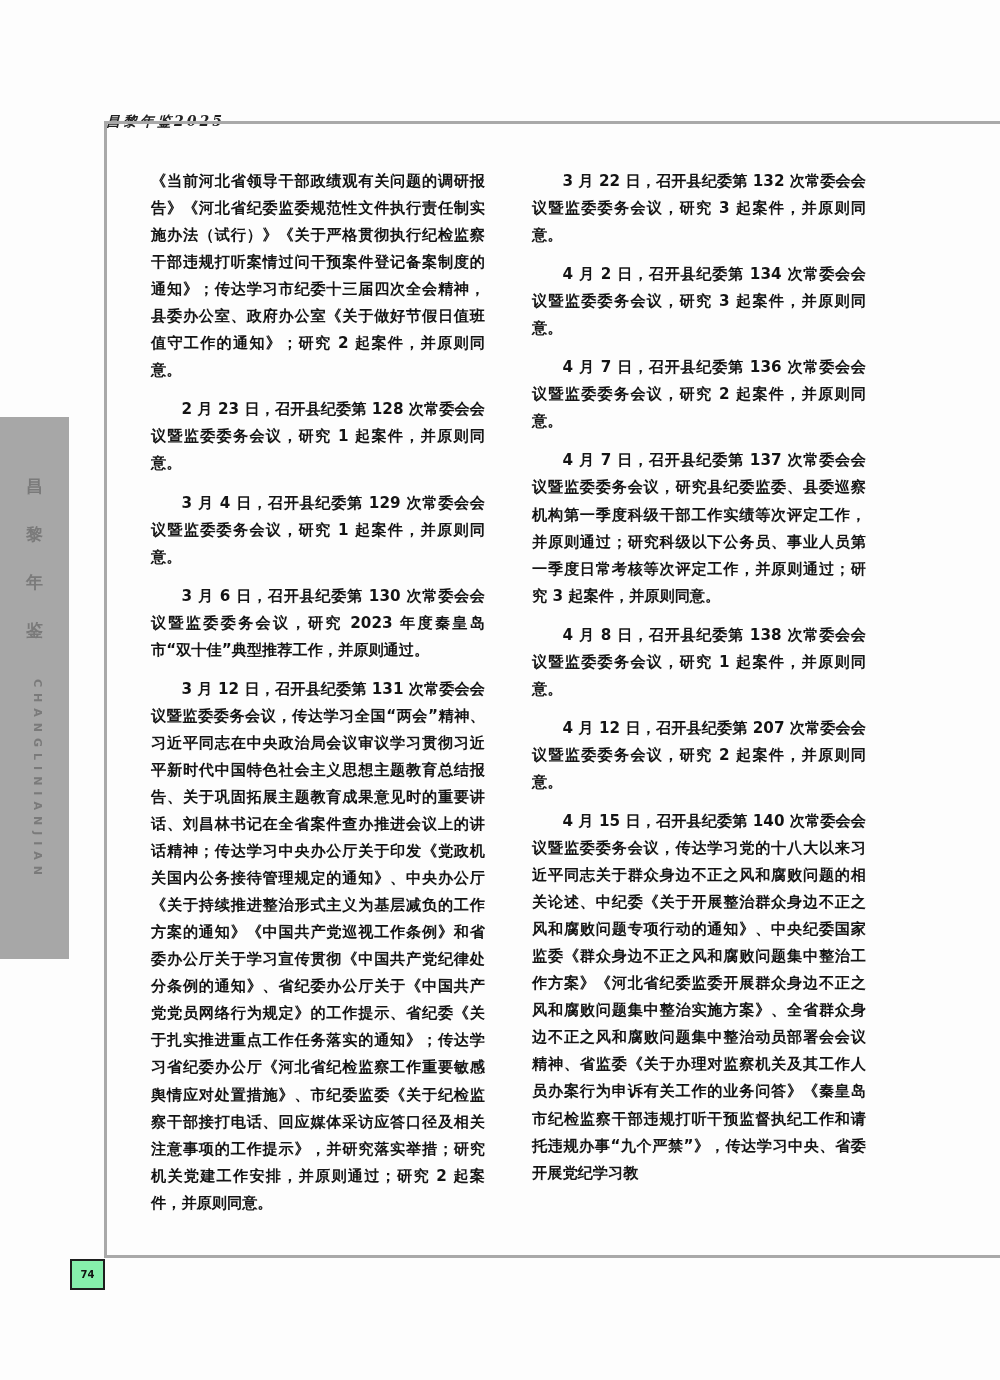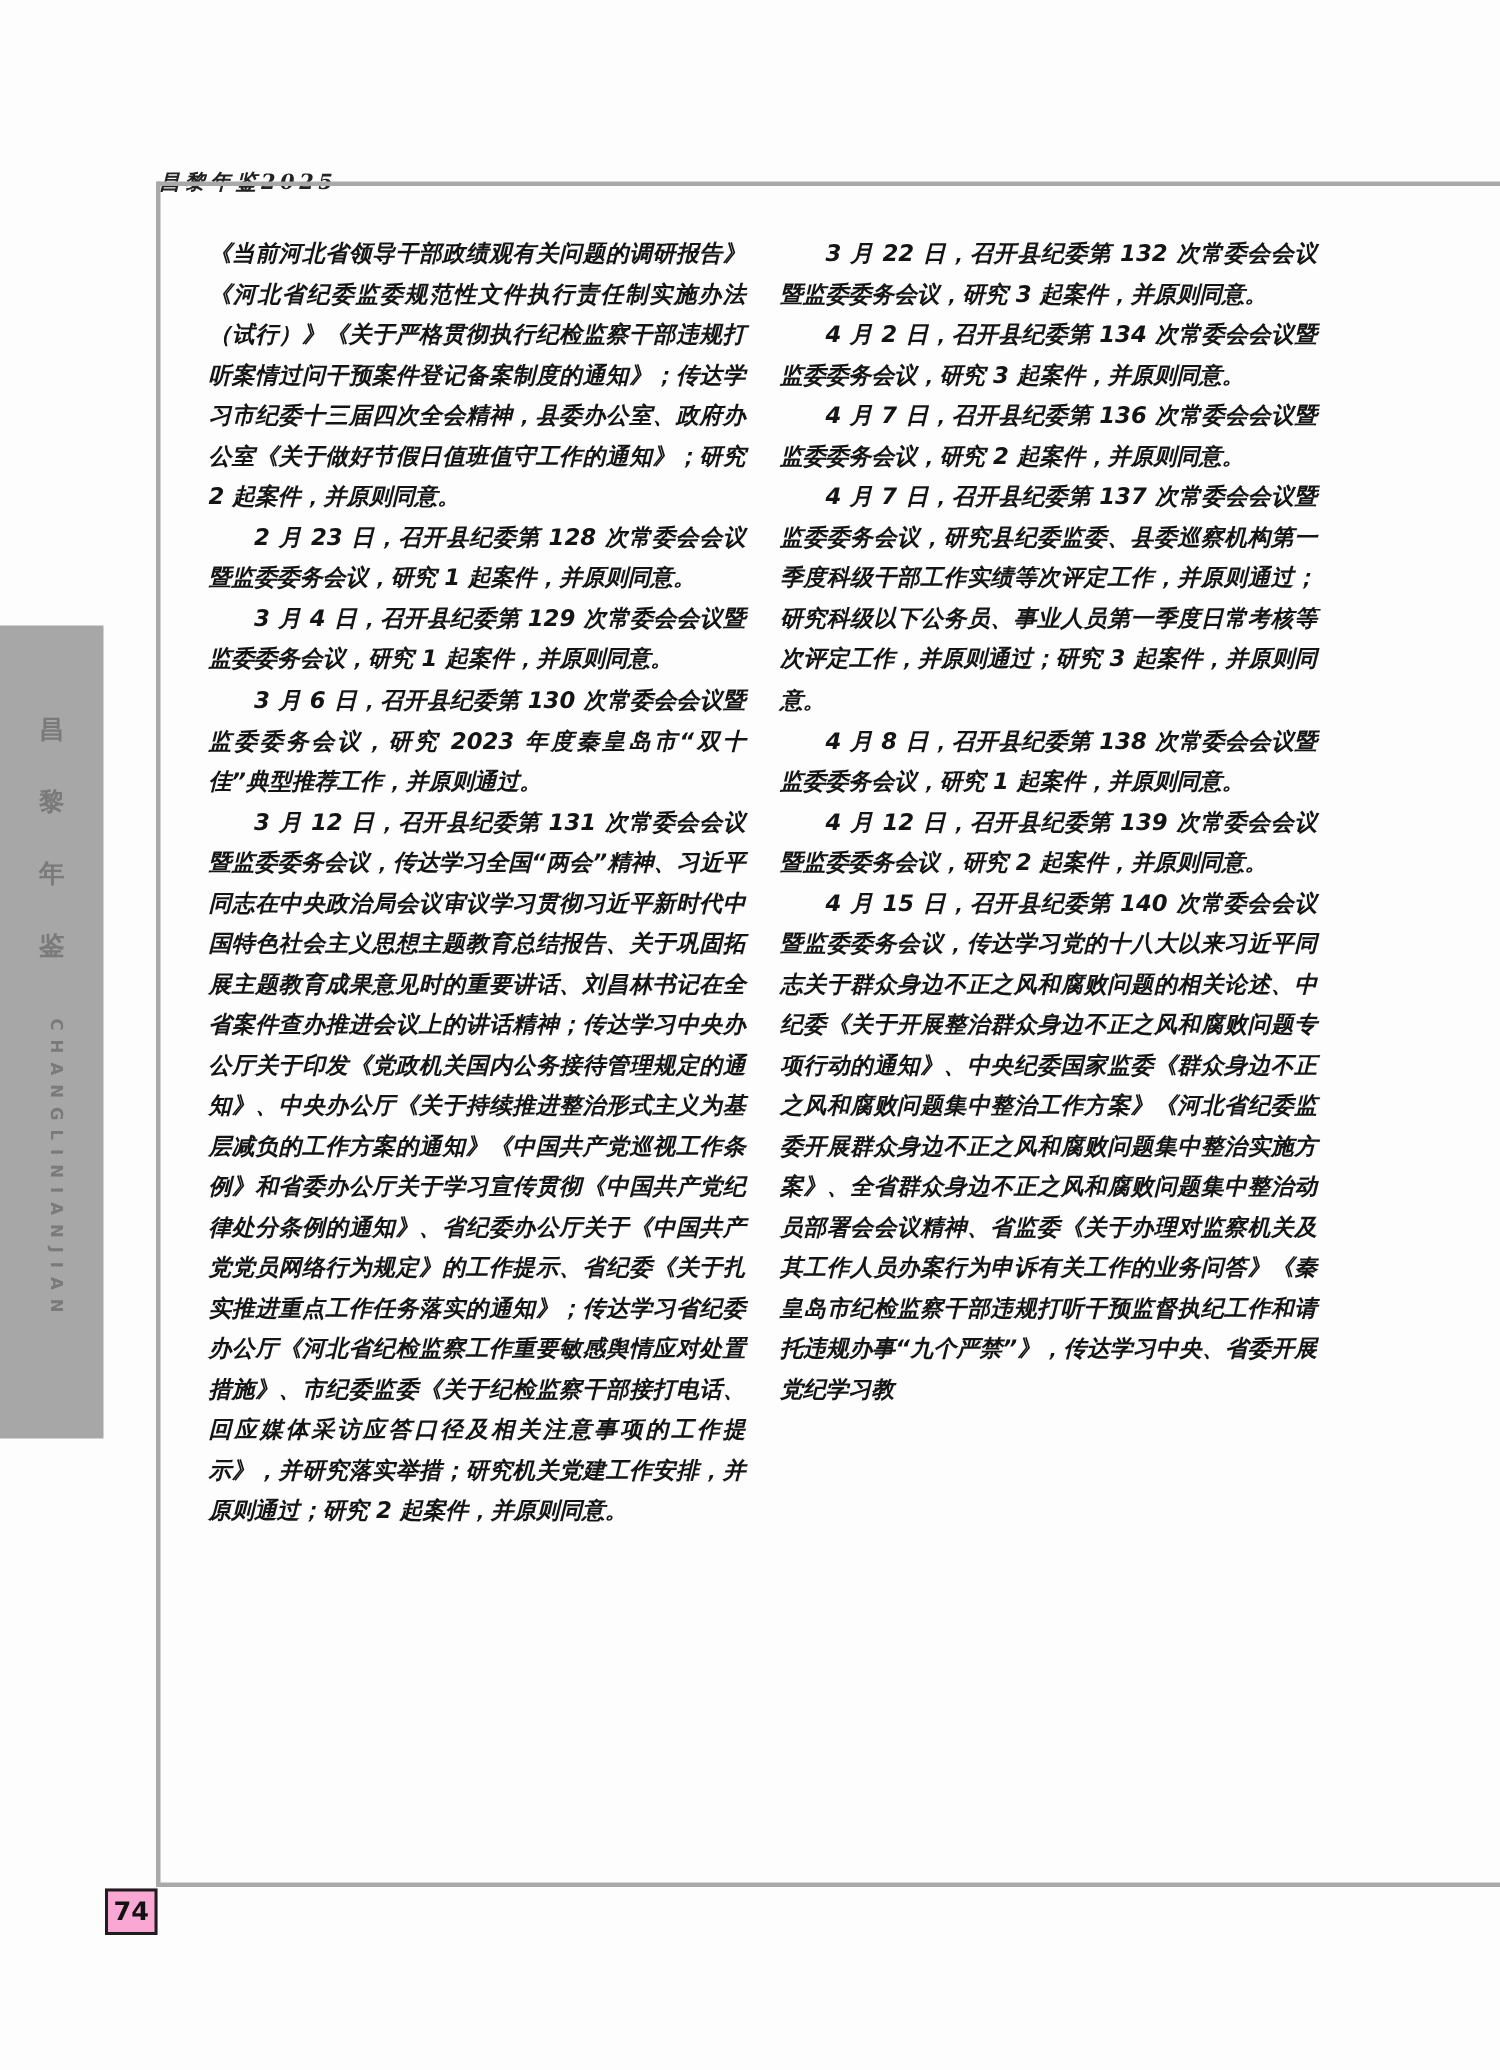--- a/index.html
+++ b/index.html
@@ -25,32 +25,32 @@
     position:absolute; left:0; width:69px; text-align:center;
     font-family:"DejaVu Serif", serif; font-weight:bold; font-size:17px; color:#7a7a7a;
   }
   .side-tab .en {
     position:absolute; left:26px; top:262px; width:18px;
     font-family:"DejaVu Sans", sans-serif; font-weight:bold; font-size:11px; color:#7a7a7a;
     writing-mode:vertical-rl; letter-spacing:6px;
   }
   .page-num {
     position:absolute; left:70px; top:1259px; width:31px; height:27px;
-    background:#f9a8d4; border:2px solid #1e1e1e;
-    font-family:"DejaVu Sans", sans-serif; font-weight:bold; font-size:17px;
+    background:#86efac; border:2px solid #1e1e1e;
+    font-family:"DejaVu Sans", sans-serif; font-weight:bold; font-size:10px;
     display:flex; align-items:center; justify-content:center; color:#111;
   }
   .column {
     position:absolute; top:156px; width:358px;
     font-size:15.2px; line-height:27.05px; font-weight:bold;
     text-align:justify; text-justify:inter-character;
   }
   .col-left { left:139px; }
   .col-right { left:520px; }
-  .column p { margin:0;font-style:italic; }
+  .column p { margin:12px; }
   .column p.indent { text-indent:2em; }
 </style>
 </head>
 <body>
 
 <div class="running-head">昌黎年鉴2025</div>
 
 <div class="frame-top"></div>
 <div class="frame-left"></div>
 <div class="frame-bottom"></div>
@@ -72,15 +72,15 @@
   <p class="indent">3 月 6 日，召开县纪委第 130 次常委会会议暨监委委务会议，研究 2023 年度秦皇岛市“双十佳”典型推荐工作，并原则通过。</p>
   <p class="indent">3 月 12 日，召开县纪委第 131 次常委会会议暨监委委务会议，传达学习全国“两会”精神、习近平同志在中央政治局会议审议学习贯彻习近平新时代中国特色社会主义思想主题教育总结报告、关于巩固拓展主题教育成果意见时的重要讲话、刘昌林书记在全省案件查办推进会议上的讲话精神；传达学习中央办公厅关于印发《党政机关国内公务接待管理规定的通知》、中央办公厅《关于持续推进整治形式主义为基层减负的工作方案的通知》《中国共产党巡视工作条例》和省委办公厅关于学习宣传贯彻《中国共产党纪律处分条例的通知》、省纪委办公厅关于《中国共产党党员网络行为规定》的工作提示、省纪委《关于扎实推进重点工作任务落实的通知》；传达学习省纪委办公厅《河北省纪检监察工作重要敏感舆情应对处置措施》、市纪委监委《关于纪检监察干部接打电话、回应媒体采访应答口径及相关注意事项的工作提示》，并研究落实举措；研究机关党建工作安排，并原则通过；研究 2 起案件，并原则同意。</p>
 </div>
 
 <div class="column col-right">
   <p class="indent">3 月 22 日，召开县纪委第 132 次常委会会议暨监委委务会议，研究 3 起案件，并原则同意。</p>
   <p class="indent">4 月 2 日，召开县纪委第 134 次常委会会议暨监委委务会议，研究 3 起案件，并原则同意。</p>
   <p class="indent">4 月 7 日，召开县纪委第 136 次常委会会议暨监委委务会议，研究 2 起案件，并原则同意。</p>
   <p class="indent">4 月 7 日，召开县纪委第 137 次常委会会议暨监委委务会议，研究县纪委监委、县委巡察机构第一季度科级干部工作实绩等次评定工作，并原则通过；研究科级以下公务员、事业人员第一季度日常考核等次评定工作，并原则通过；研究 3 起案件，并原则同意。</p>
   <p class="indent">4 月 8 日，召开县纪委第 138 次常委会会议暨监委委务会议，研究 1 起案件，并原则同意。</p>
-  <p class="indent">4 月 12 日，召开县纪委第 139 次常委会会议暨监委委务会议，研究 2 起案件，并原则同意。</p>
+  <p class="indent">4 月 12 日，召开县纪委第 207 次常委会会议暨监委委务会议，研究 2 起案件，并原则同意。</p>
   <p class="indent">4 月 15 日，召开县纪委第 140 次常委会会议暨监委委务会议，传达学习党的十八大以来习近平同志关于群众身边不正之风和腐败问题的相关论述、中纪委《关于开展整治群众身边不正之风和腐败问题专项行动的通知》、中央纪委国家监委《群众身边不正之风和腐败问题集中整治工作方案》《河北省纪委监委开展群众身边不正之风和腐败问题集中整治实施方案》、全省群众身边不正之风和腐败问题集中整治动员部署会会议精神、省监委《关于办理对监察机关及其工作人员办案行为申诉有关工作的业务问答》《秦皇岛市纪检监察干部违规打听干预监督执纪工作和请托违规办事“九个严禁”》，传达学习中央、省委开展党纪学习教</p>
 </div>
 
 </body></html>

